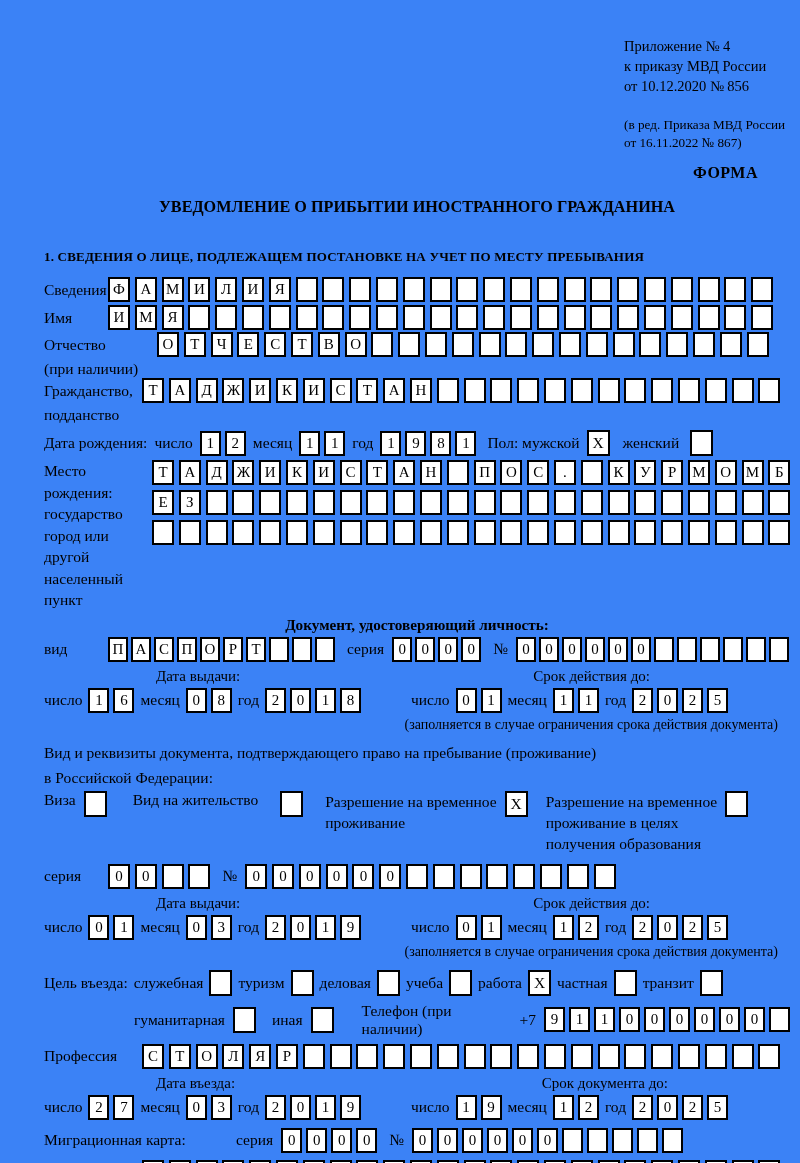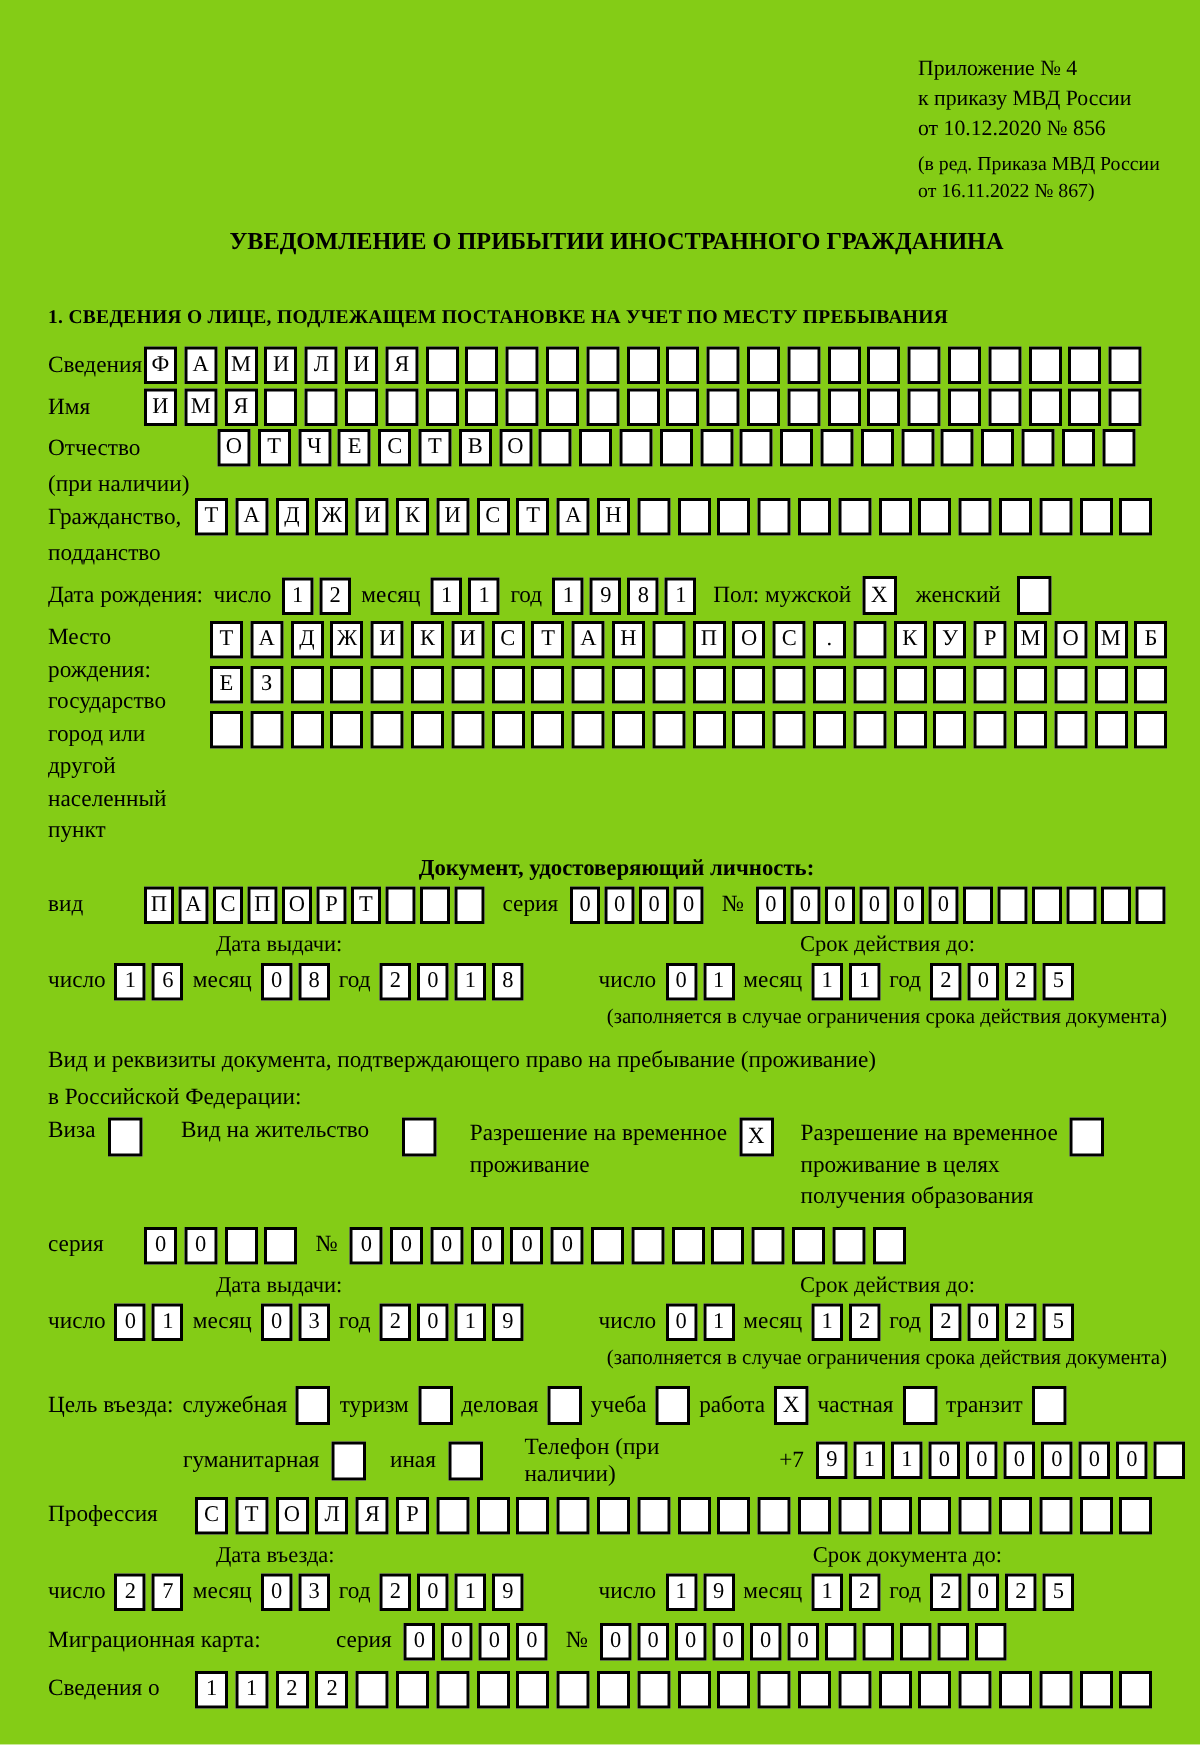--- a/index.html
+++ b/index.html
@@ -1,25 +1,25 @@
 <!DOCTYPE html>
 <html lang="ru"><head>
 <meta charset="utf-8">
 <style>
   html,body{margin:0;padding:0;background:#fff;}
   .page{
     width:800px;height:1163px;box-sizing:border-box;position:relative;
-    background:#84cc16;color:#000;overflow:hidden;
+    background:#3b82f6;color:#000;overflow:hidden;
     font-family:"Liberation Serif","DejaVu Serif",serif;
-    padding:36px 10px 0 32px;font-size:15.5px;
+    padding:36px 10px 0 44px;font-size:15.5px;
   }
   
   .appendix{margin-left:580px;font-size:14.5px;line-height:20px;}
   .appendix .rev{font-size:13.2px;line-height:18px;}
-  .appendix .rev.first{margin-top:4px;}
+  .appendix .rev.first{margin-top:20px;}
   .forma{margin-top:12px;text-align:right;padding-right:32px;font-weight:bold;font-size:16px;letter-spacing:.5px;}
   .title{margin-top:14px;text-align:center;font-weight:bold;font-size:16.2px;line-height:22px;}
   .blank-line{display:inline-block;width:54px;height:13px;border-bottom:2px solid #000;margin-left:10px;}
   .sec-heading{margin-top:31px;font-weight:bold;font-size:13px;letter-spacing:.2px;}
   
   .row{display:flex;align-items:center;}
   .row.top{align-items:flex-start;}
   .lbl{flex:none;}
   .w64{width:64px;} .w98{width:98px;} .w113{width:113px;}
   .lblcol{flex:none;line-height:21.5px;}
@@ -56,20 +56,21 @@
 <div class="page">
 
   <div class="appendix">
     <div>Приложение № 4</div>
     <div>к приказу МВД России</div>
     <div>от 10.12.2020 № 856</div>
     <div class="rev first">(в ред. Приказа МВД России</div>
     <div class="rev">от 16.11.2022 № 867)</div>
   </div>
 
+  <div class="forma">ФОРМА</div>
 
   <div class="title">
     <div>УВЕДОМЛЕНИЕ О ПРИБЫТИИ ИНОСТРАННОГО ГРАЖДАНИНА</div>
   </div>
 
   <div class="sec-heading">1. СВЕДЕНИЯ О ЛИЦЕ, ПОДЛЕЖАЩЕМ ПОСТАНОВКЕ НА УЧЕТ ПО МЕСТУ ПРЕБЫВАНИЯ</div>
 
   <div class="row" style="margin-top:12px;">
     <span class="lbl w64">Сведения</span>
     <span class="cells">

